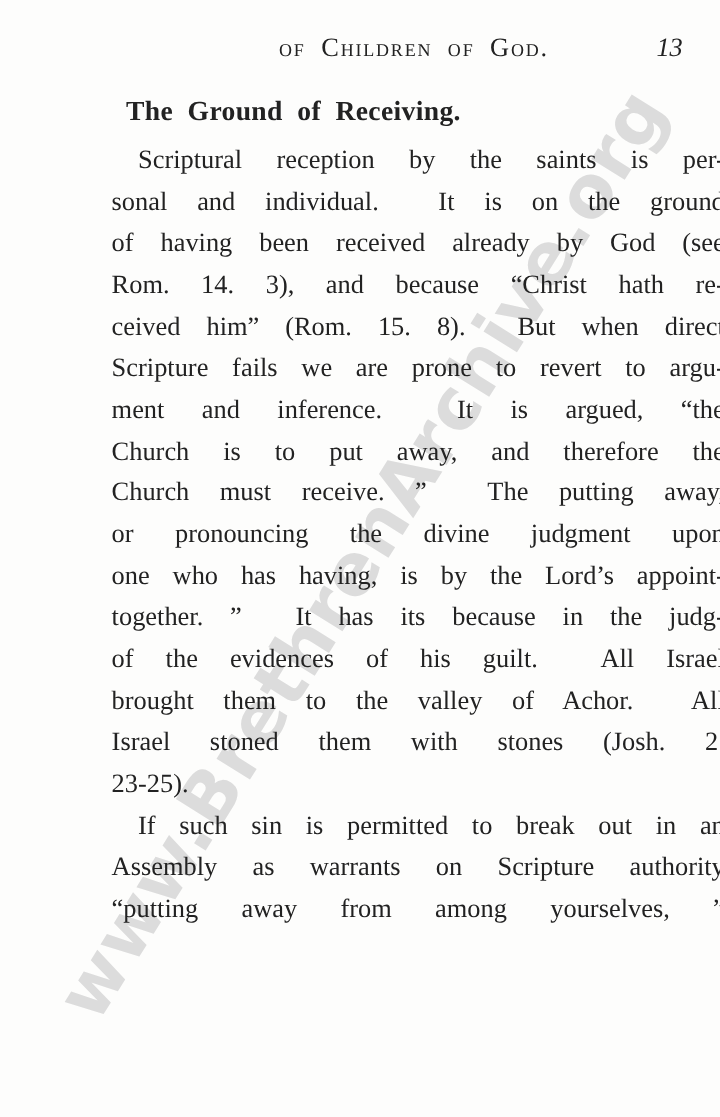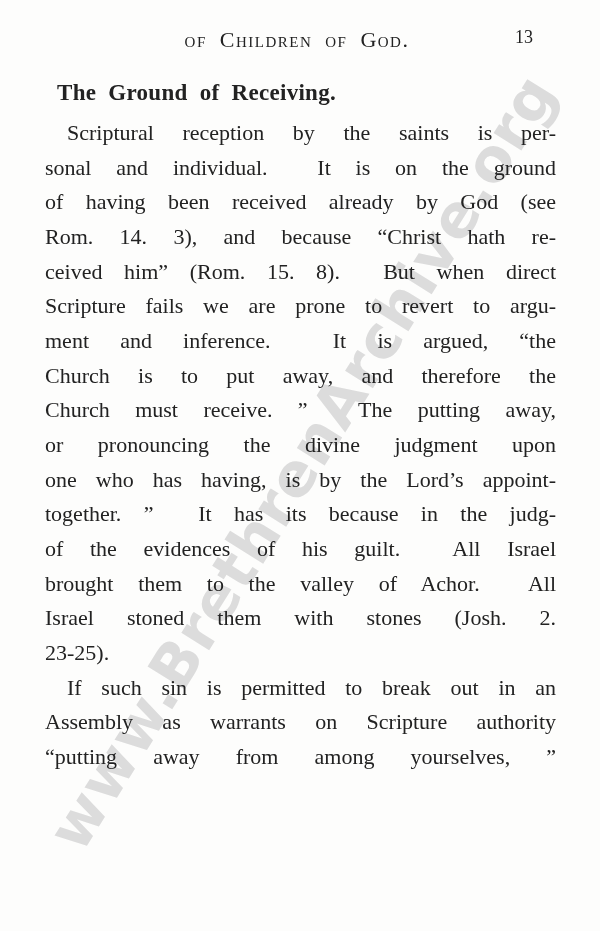--- a/index.html
+++ b/index.html
@@ -30,41 +30,43 @@
     letter-spacing:1px;
     color:var(--watermark);
     white-space:nowrap;
     z-index:0;
     user-select:none;
   }
   .print-layer{
     position:absolute;
     inset:0;
     z-index:1;
+    margin-left:48px;
   }
   .running-header{
     position:absolute;
     top:27px;
     left:57px;
     width:480px;
     height:26px;
   }
   .running-title{
     display:block;
     text-align:center;
     font-variant:small-caps;
     font-size:22px;
     letter-spacing:1.5px;
     word-spacing:6px;
   }
   .page-number{
     position:absolute;
-    right:4px;
+    right:16px;
     top:0;
-    font-size:18px;
+    font-size:22px;
+    font-style:italic;
   }
   .chapter-heading{
     position:absolute;
     top:80px;
     left:57px;
     width:511px;
     text-align:left;
     font-size:23px;
     font-weight:bold;
     letter-spacing:0.3px;

